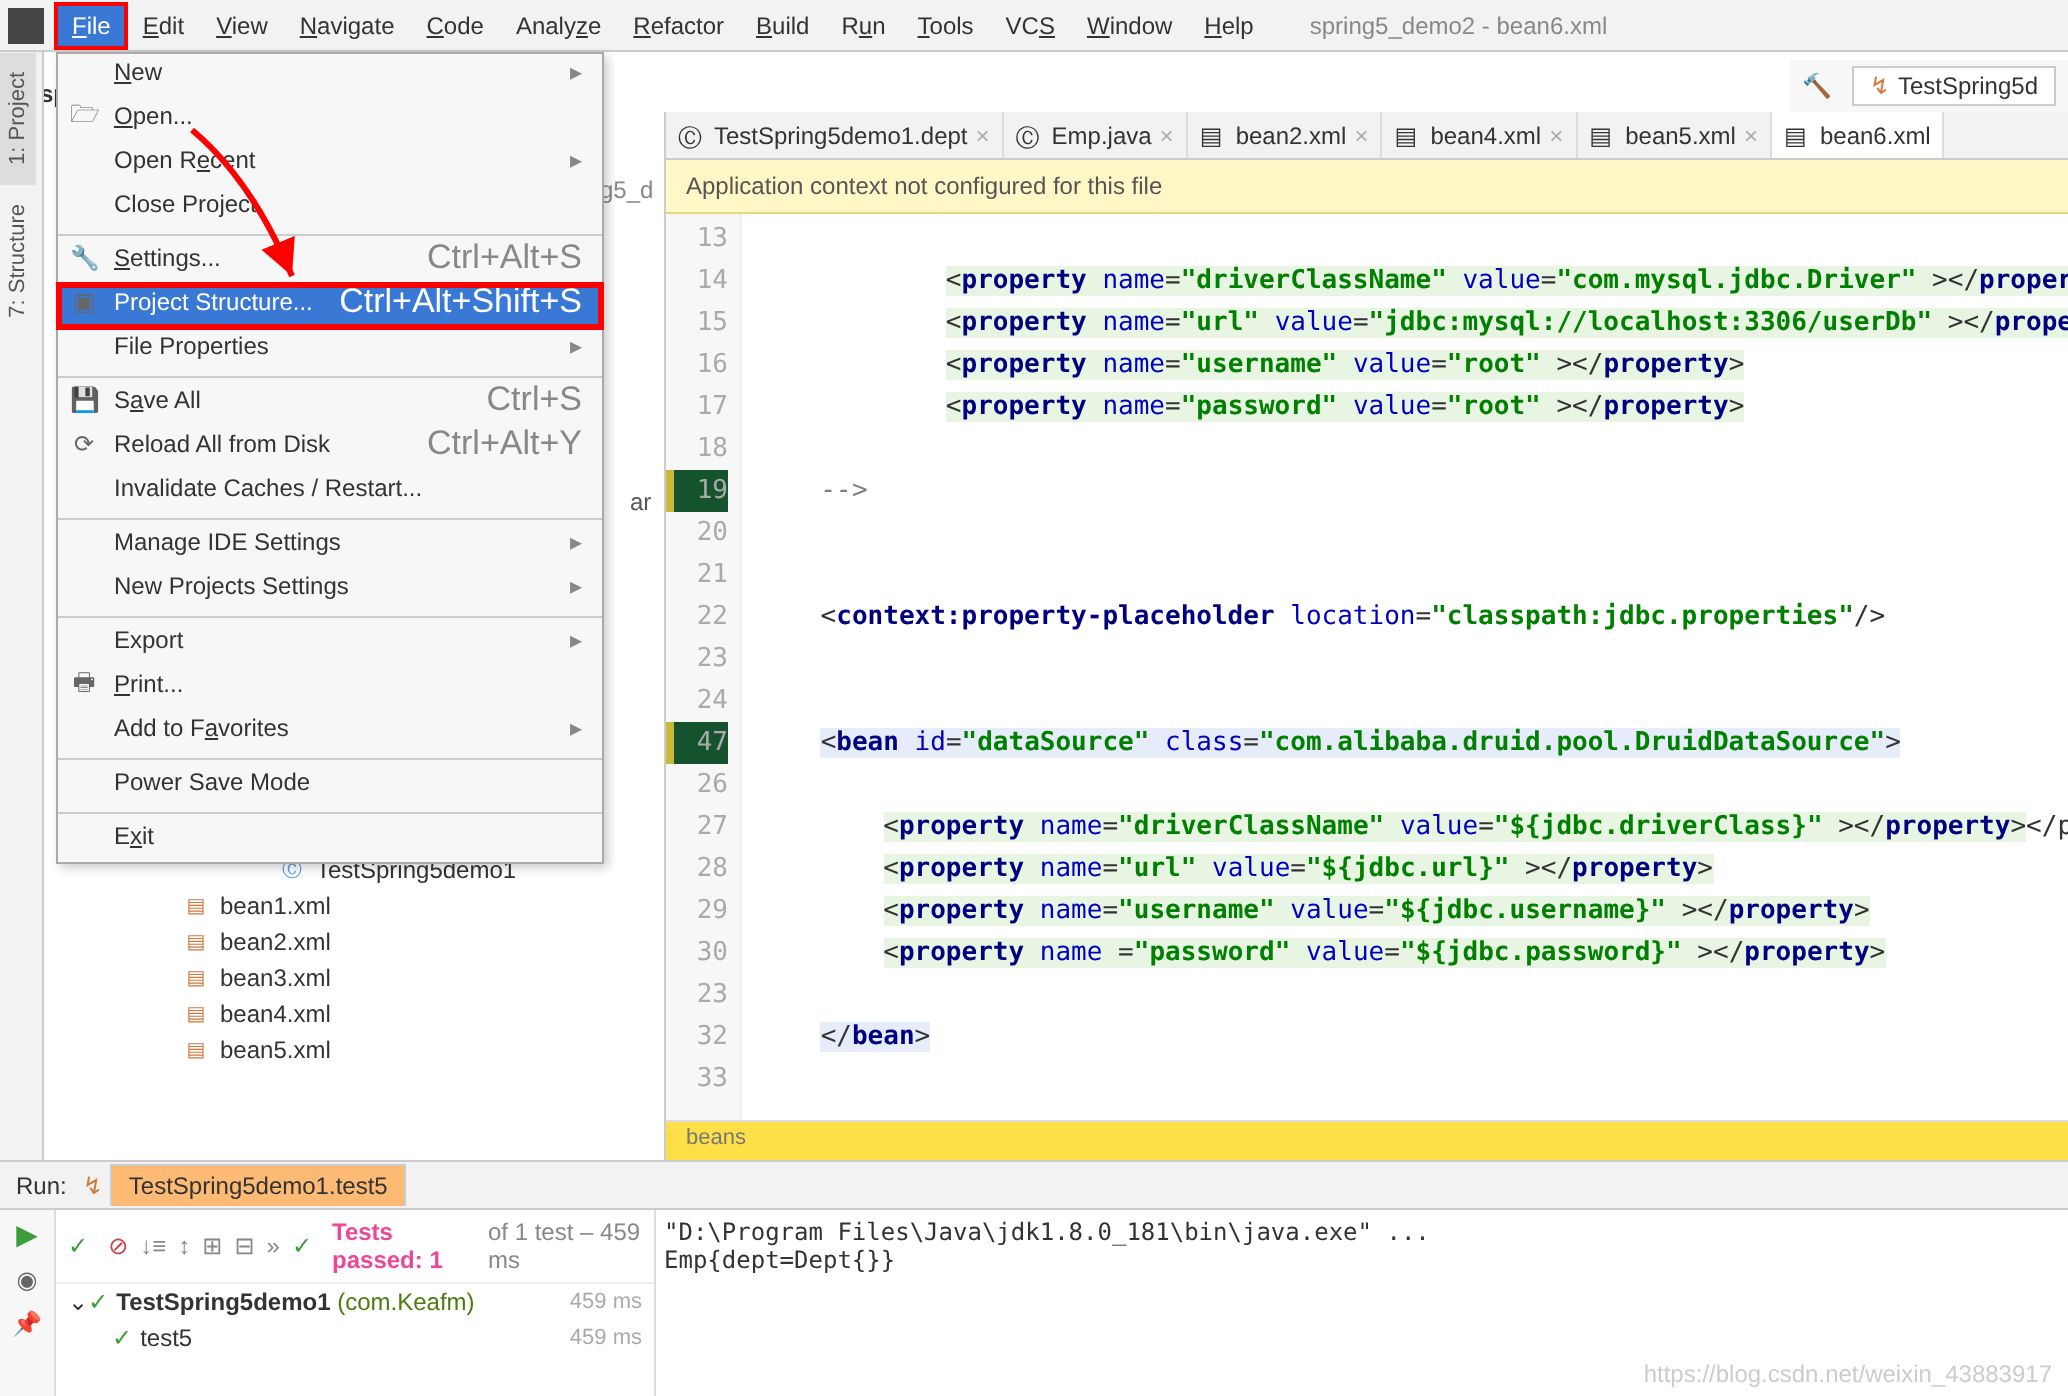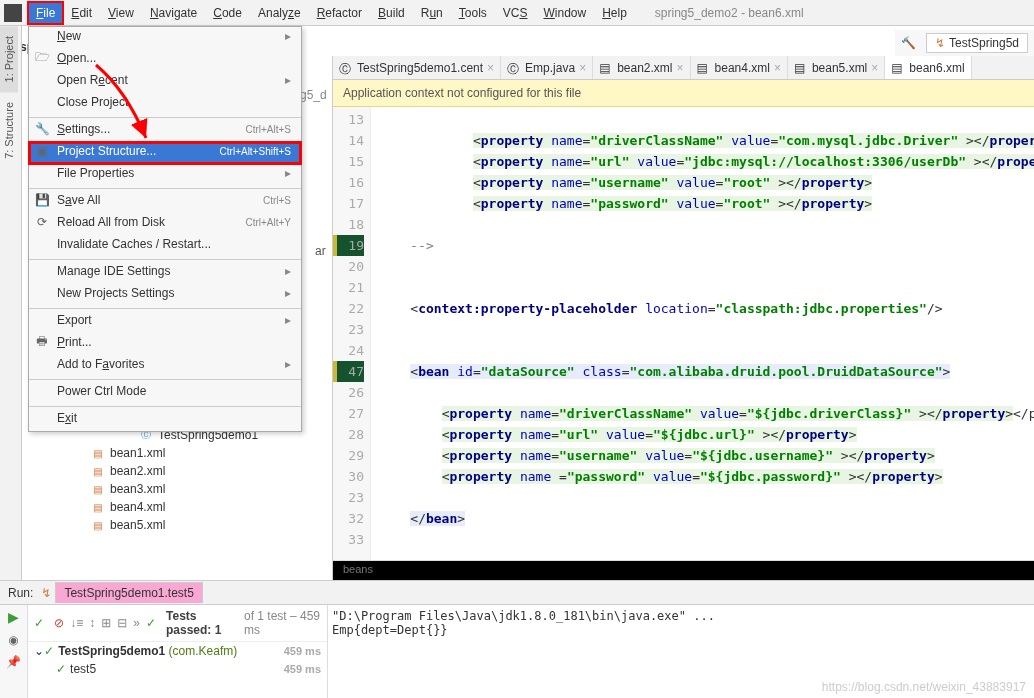--- a/index.html
+++ b/index.html
@@ -6,21 +6,21 @@
 body { font-family: "Segoe UI", Tahoma, sans-serif; font-size: 12px; color: #333; background: #fff; width: 1034px; height: 698px; overflow: hidden; position: relative; }
 .menubar { display: flex; align-items: center; height: 26px; background: #f2f2f2; border-bottom: 1px solid #ccc; padding: 0 4px; }
 .menubar .menu-item { padding: 4px 8px; cursor: pointer; }
 .menubar .menu-item.active { background: #3a78d6; color: #fff; outline: 2px solid red; outline-offset: -1px; }
 .menubar .title { margin-left: 20px; color: #888; }
 .app-icon { width: 18px; height: 18px; background: #444; margin-right: 6px; display: inline-block; }
 .dropdown { position: absolute; top: 26px; left: 28px; width: 274px; background: #f7f7f7; border: 1px solid #aaa; box-shadow: 2px 2px 5px rgba(0,0,0,.2); z-index: 100; }
 .dropdown .row { display: flex; align-items: center; padding: 0 10px 4px 28px; position: relative; height: 22px; }
 .dropdown .row.highlight { background: #3a78d6; color: #fff; outline: 3px solid red; outline-offset: -2px; }
 .dropdown .row .label { flex: 1; }
-.dropdown .row .shortcut { color: #888; font-size: 10px; text-align: right; }
+.dropdown .row .shortcut { color: #888; font-size: 17px; text-align: right; }
 .dropdown .row.highlight .shortcut { color: #fff; }
 .dropdown .sep { height: 1px; background: #ccc; margin: 2px 0; }
 .dropdown .icon { position: absolute; left: 6px; width: 14px; text-align: center; color: #666; }
 .dropdown .arrow { color: #888; }
 .left-tabs { position: absolute; left: 0; top: 26px; width: 22px; height: 560px; background: #f2f2f2; border-right: 1px solid #ccc; }
 .left-tabs .tab { writing-mode: vertical-rl; transform: rotate(180deg); padding: 10px 3px; font-size: 11px; color: #555; cursor: pointer; }
 .left-tabs .tab.active { background: #ddd; }
 .project-panel { position: absolute; left: 22px; top: 390px; width: 310px; background: #fff; font-size: 12px; }
 .project-panel .node { padding: 1px 0 1px 8px; display: flex; align-items: center; }
 .project-panel .caret { width: 12px; color: #888; }
@@ -44,33 +44,33 @@
 .gutter .gline.y { background: #14532d; position: relative; }
 .gutter .gline.y::before { content: ""; position: absolute; left: 0; top: 0; bottom: 0; width: 4px; background: #c9b93a; }
 .code { flex: 1; font-family: Consolas, monospace; font-size: 13px; line-height: 21px; padding: 2px 0 2px 8px; white-space: pre; overflow: hidden; }
 .code .cl { height: 21px; }
 .code .bg-prop { background: #e9f5e3; display: inline; }
 .code .bg-bean { background: #e7ecfa; display: inline; }
 .kw { color: #000080; font-weight: bold; text-align: right; }
 .attr { color: #0000c0; }
 .str { color: #008000; font-weight: bold; }
 .cm { color: #808080; font-style: italic; }
-.breadcrumb { height: 20px; background: #000000; border-top: 1px solid #ddd; padding: 2px 10px; color: #777; font-size: 11px; }
+.breadcrumb { height: 20px; background: #fde047; border-top: 1px solid #ddd; padding: 2px 10px; color: #777; font-size: 11px; }
 .run-panel { position: absolute; left: 0; right: 0; bottom: 0; height: 118px; border-top: 1px solid #ccc; background: #fff; display: flex; flex-direction: column; }
 .run-header { display: flex; align-items: center; height: 24px; background: #f2f2f2; border-bottom: 1px solid #ccc; padding: 0 8px; }
 .run-header .label { margin-right: 8px; }
-.run-header .tab { background: #f9a8d4; padding: 3px 8px; border: 1px solid #ccc; border-bottom: none; }
+.run-header .tab { background: #fdba74; padding: 3px 8px; border: 1px solid #ccc; border-bottom: none; }
 .run-body { flex: 1; display: flex; }
 .run-toolbar { width: 28px; background: #f7f7f7; border-right: 1px solid #ddd; display: flex; flex-direction: column; align-items: center; padding-top: 4px; gap: 8px; color: #666; }
 .run-play { color: #3b9e3b; font-size: 14px; }
 .test-tree { width: 300px; border-right: 1px solid #ddd; }
 .test-tree .tbar { display: flex; gap: 6px; padding: 4px 6px; color: #888; border-bottom: 1px solid #eee; align-items: center; }
 .test-tree .trow { display: flex; align-items: center; padding: 2px 6px; }
 .test-tree .ok { color: #3b9e3b; margin-right: 4px; }
-.test-tree .dim { color: #aaa; font-size: 11px; margin-left: auto; font-weight: bold; }
+.test-tree .dim { color: #aaa; font-size: 11px; margin-left: auto; }
 .test-output { flex: 1; font-family: Consolas, monospace; font-size: 12px; padding: 4px; }
 .watermark { position: absolute; bottom: 4px; right: 8px; color: #ccc; font-size: 12px; z-index: 200; }
 .red-arrow { position: absolute; left: 86px; top: 60px; z-index: 110; pointer-events: none; }
 .partial-text { position: absolute; left: 300px; top: 88px; color: #888; font-size: 12px; }
 .bar-text { position: absolute; left: 315px; top: 244px; color: #555; font-size: 12px; }
 .sp-text { position: absolute; left: 20px; top: 40px; font-size: 12px; color: #333; font-weight: bold; }
 u { text-decoration: underline; }
 </style>
 </head>
 <body>
@@ -159,21 +159,21 @@
   <div class="row">
       <span class="icon">🖶</span>
       <span class="label"><u>P</u>rint...</span>
     </div>
   <div class="row">
       <span class="label">Add to F<u>a</u>vorites</span>
       <span class="arrow">▸</span>
     </div>
   <div class="sep"></div>
   <div class="row">
-      <span class="label">Power Ctrl Mode</span>
+      <span class="label">Power Save Mode</span>
     </div>
   <div class="sep"></div>
   <div class="row">
       <span class="label">E<u>x</u>it</span>
     </div>
 </div>
 
 <svg class="red-arrow" width="80" height="90">
   <defs>
       <marker id="ah" markerWidth="8" markerHeight="8" refX="6" refY="3" orient="auto">
@@ -231,21 +231,21 @@
   <div class="run-tab">
       <span style="color:#d17a3e;margin-right:4px">↯</span>
       <span>TestSpring5d</span>
     </div>
 </div>
 
 <div class="editor-area">
   <div class="file-tabs">
     <div class="tab">
         <span class="ficon javaf">Ⓒ</span>
-        <span>TestSpring5demo1.cent</span>
+        <span>TestSpring5demo1.dept</span>
         <span class="close">×</span>
       </div>
     <div class="tab">
         <span class="ficon javaf">Ⓒ</span>
         <span>Emp.java</span>
         <span class="close">×</span>
       </div>
     <div class="tab">
         <span class="ficon xmlf">▤</span>
         <span>bean2.xml</span>
@@ -311,21 +311,21 @@
     <div class="test-tree">
       <div class="tbar">
         <span class="ok">✓</span>
         <span style="color:#c44">⊘</span>
         <span>↓≡</span>
         <span>↕</span>
         <span>⊞</span>
         <span>⊟</span>
         <span style="margin-left:auto">»</span>
         <span class="ok">✓</span>
-          <span class="pass" style="color:#404040"><b>Tests passed: 1</b></span>
+          <span class="pass" style="color:#ec4899"><b>Tests passed: 1</b></span>
           <span> of 1 test – 459 ms</span>
       </div>
       <div class="trow"><span>⌄</span><span class="ok">✓</span><b>TestSpring5demo1</b>&nbsp;<span style="color:#4d7c0f">(com.Keafm)</span><span class="dim">459 ms</span></div>
       <div class="trow" style="padding-left:28px">
           <span class="ok">✓</span>
           <span>test5</span>
           <span class="dim">459 ms</span>
         </div>
     </div>
     <div class="test-output">

